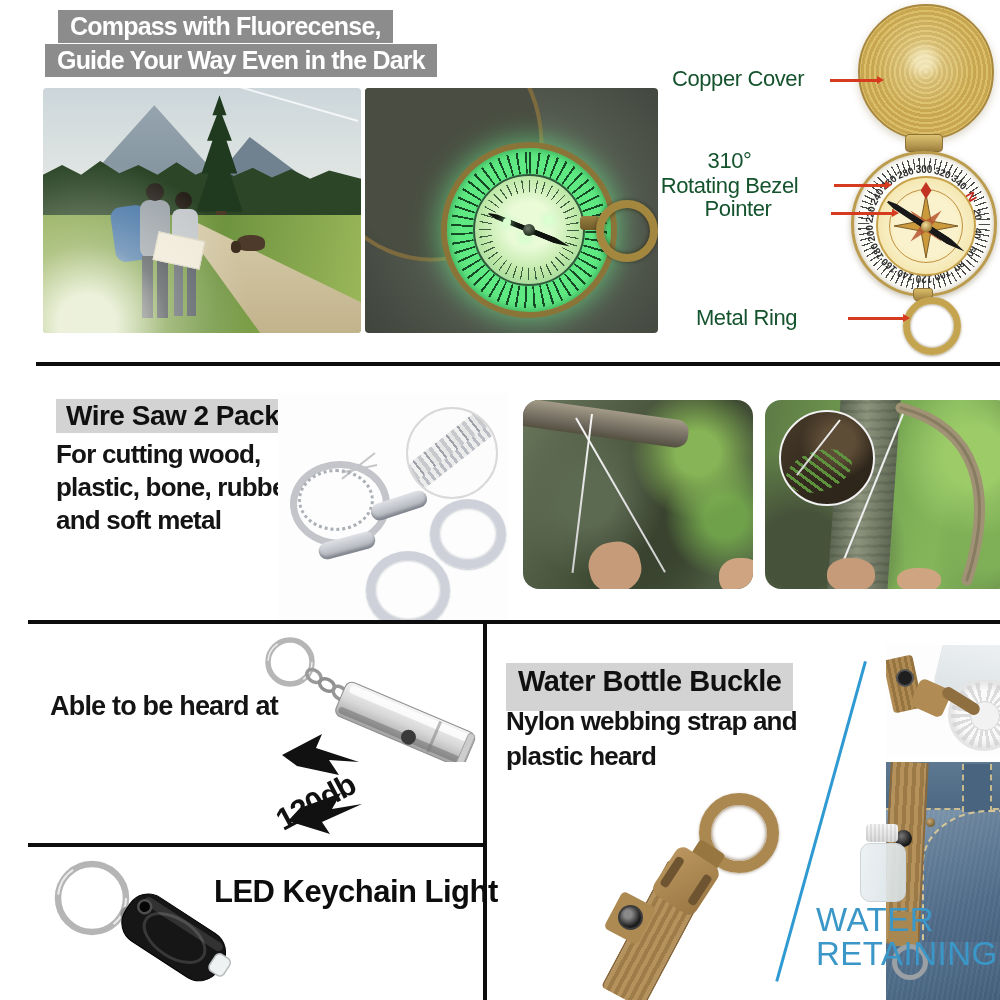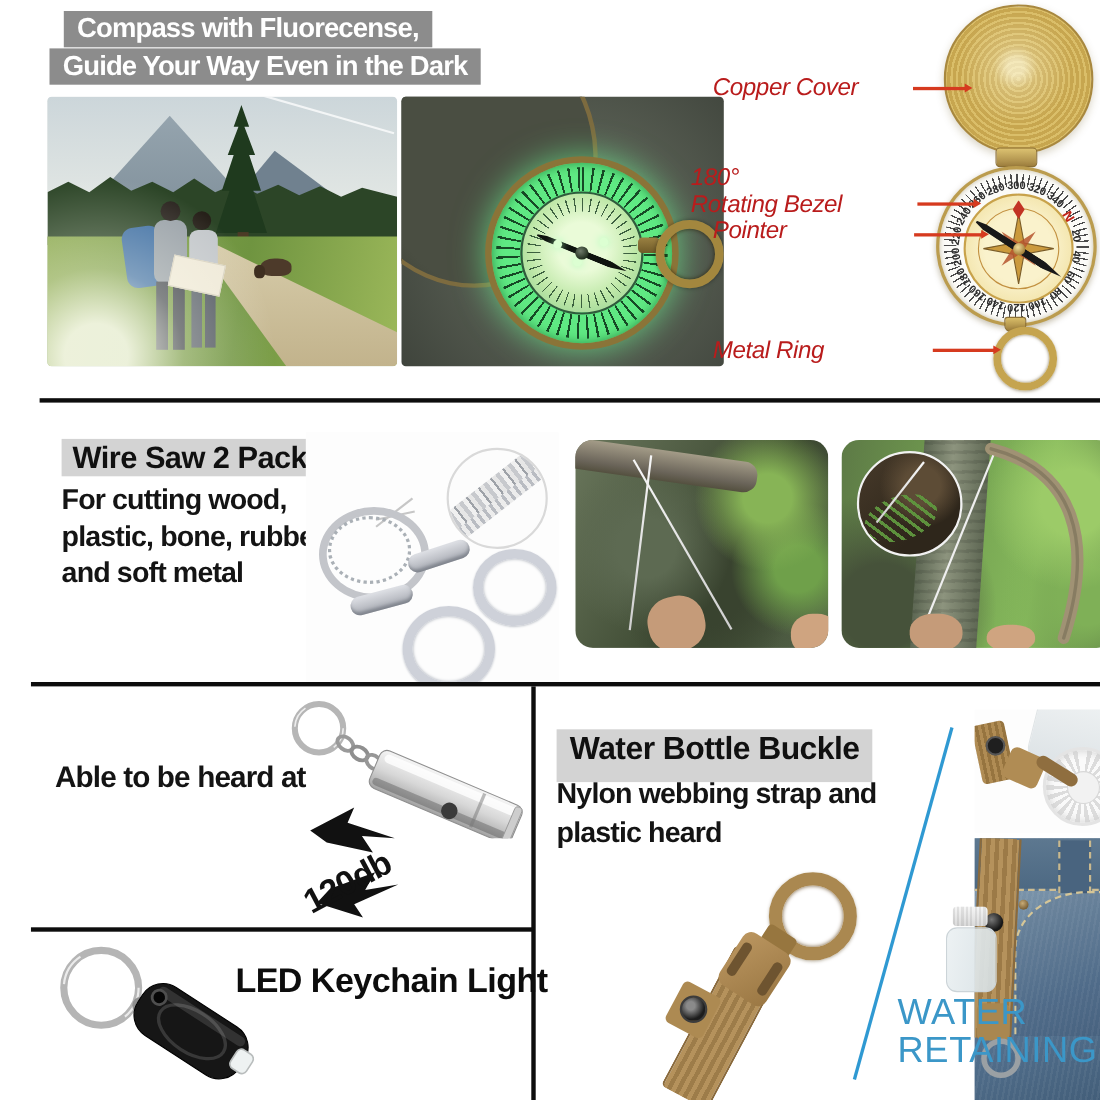--- a/index.html
+++ b/index.html
@@ -105,21 +105,21 @@
   .needle{position:absolute;left:50%;top:50%;width:92px;height:7px;margin:-3.5px 0 0 -46px;background:#181818;
        transform:rotate(33deg);clip-path:polygon(0 38%,10% 10%,78% 0,100% 50%,78% 100%,10% 90%,0 62%);}
   .pin{position:absolute;left:50%;top:50%;width:11px;height:11px;margin:-5.5px;border-radius:50%;
        background:radial-gradient(circle at 40% 35%,#f0dc9a,#a5823c 70%);}
   .stem{position:absolute;left:885px;top:288px;width:18px;height:12px;border:1px solid #8d7136;
        background:linear-gradient(#d9bd68,#9c7d3c);border-radius:3px 3px 6px 6px;}
   .mring{position:absolute;left:875px;top:297px;width:44px;height:44px;border-radius:50%;border:7px solid #c5a44f;
        box-shadow:inset 0 0 3px rgba(90,70,20,.75),0 1px 3px rgba(90,70,20,.5);}
 
   
-  .dlabel{position:absolute;text-align:left;font-size:22px;letter-spacing:-0.4px;color:#b91c1c;line-height:25px;font-style:italic;}
+  .dlabel{position:absolute;text-align:center;font-size:22px;letter-spacing:-0.4px;color:#14532d;line-height:25px;}
   .callout{position:absolute;height:3px;background:var(--c-callout_red,#d63a1f);z-index:30;}
   .callout::after{content:"";position:absolute;right:-6px;top:-3px;width:0;height:0;
        border-left:7px solid var(--c-callout_red,#d63a1f);border-top:4.5px solid transparent;border-bottom:4.5px solid transparent;}
 
   
   .wsphoto{left:250px;top:393px;width:230px;height:230px;background:#fdfdfd;}
   .coil{position:absolute;left:12px;top:68px;width:86px;height:72px;border-radius:50%;border:7px solid #c3c5ca;}
   .coil2{position:absolute;left:20px;top:76px;width:70px;height:56px;border-radius:50%;border:3px dotted #aab0b6;}
   .swiv{position:absolute;width:58px;height:17px;border-radius:9px;
        background:linear-gradient(#dfe1e6,#a7aab2);box-shadow:inset 0 -3px 3px rgba(90,95,105,.5);}
@@ -298,21 +298,21 @@
       <div class="fleur"></div>
       <div class="needle"></div>
       <div class="pin"></div>
     </div>
   </div>
   <div class="stem"></div>
   <div class="mring"></div>
 
   <div class="dlabel" style="left:620px;top:66px;width:180px;">Copper Cover</div>
   <div class="dlabel" style="left:600px;top:148px;width:203px;">
-    <div>180°</div>
+    <div>310°</div>
     <div>Rotating Bezel</div>
   </div>
   <div class="dlabel" style="left:620px;top:196px;width:180px;">Pointer</div>
   <div class="dlabel" style="left:620px;top:305px;width:197px;">Metal Ring</div>
   <div class="callout" style="left:802px;top:79px;width:48px;"></div>
   <div class="callout" style="left:806px;top:184px;width:52px;"></div>
   <div class="callout" style="left:803px;top:212px;width:62px;"></div>
   <div class="callout" style="left:820px;top:317px;width:56px;"></div>
 
   <div class="rule" style="left:8px;top:362px;width:985px;height:4px;"></div>

